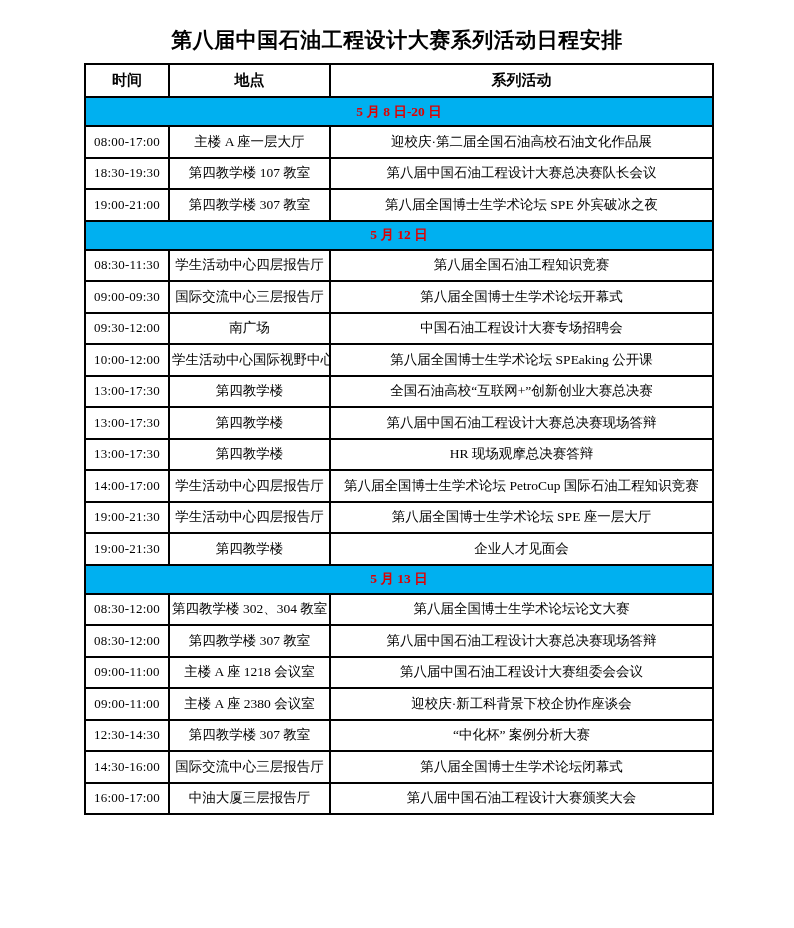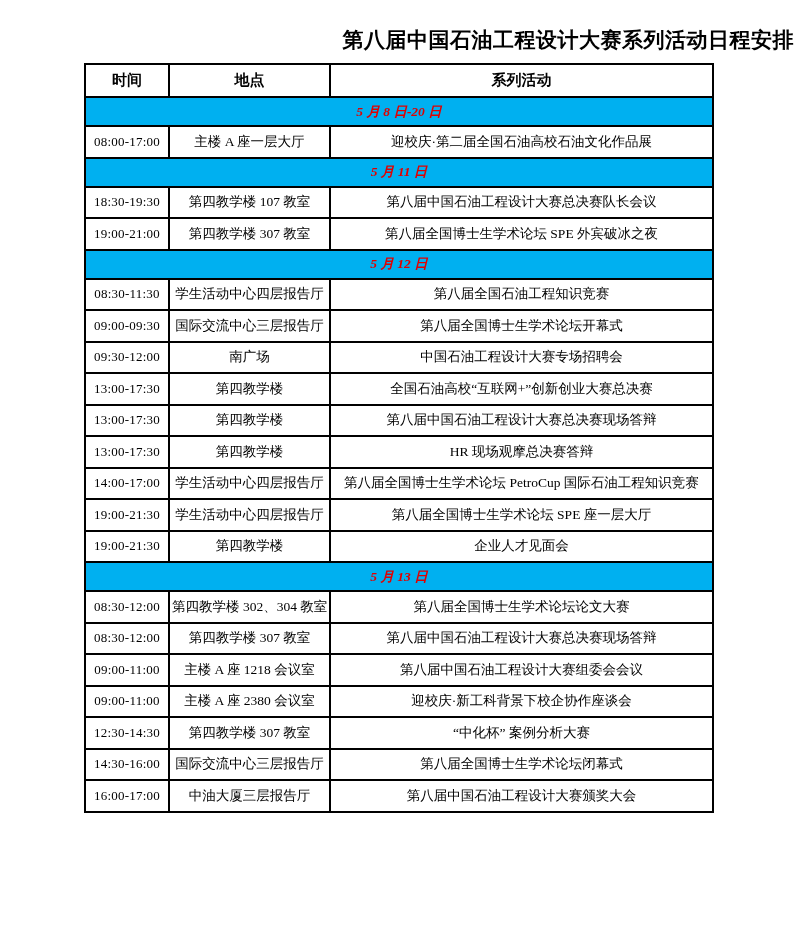--- a/index.html
+++ b/index.html
@@ -15,21 +15,21 @@
     overflow: hidden;
   }
   .page {
     width: 794px;
     height: 928px;
     position: relative;
   }
   .title {
     margin: 0;
     padding-top: 26px;
-    text-align: right;
+    text-align: center;
     font-size: 21px;
     font-weight: bold;
     letter-spacing: 0.5px;
     color: #000000;
   }
   table.schedule {
     border-collapse: collapse;
     table-layout: fixed;
     margin: 9px 18px 0 84px;
     width: 628px;
@@ -50,21 +50,20 @@
     font-size: 15px;
     font-weight: bold;
     height: 31px;
   }
   tr.section-row td {
     background: var(--section-bg, #00b0f0);
     color: var(--section-text, #e00000);
     font-weight: bold;
     font-size: 13.5px;
     height: 27px;
-    font-style: italic;
   }
   tr.data-row td {
     font-size: 13.5px;
     height: 29.5px;
     color: #000000;
   }
   tr.data-row td.cell-time {
     font-size: 13px;
     letter-spacing: 0.2px;
     text-align: center;
@@ -91,23 +90,20 @@
     </thead>
     <tbody id="schedule-body">
         <tr class="section-row">
           <td colspan="3">5 月 8 日-20 日</td>
         </tr>
         <tr class="data-row">
           <td class="cell-time">08:00-17:00</td>
           <td class="cell-place">主楼 A 座一层大厅</td>
           <td class="cell-activity">迎校庆·第二届全国石油高校石油文化作品展</td>
         </tr>
-        <tr class="section-row">
-          <td colspan="3">5 月 11 日</td>
-        </tr>
         <tr class="data-row">
           <td class="cell-time">18:30-19:30</td>
           <td class="cell-place">第四教学楼 107 教室</td>
           <td class="cell-activity">第八届中国石油工程设计大赛总决赛队长会议</td>
         </tr>
         <tr class="data-row">
           <td class="cell-time">19:00-21:00</td>
           <td class="cell-place">第四教学楼 307 教室</td>
           <td class="cell-activity">第八届全国博士生学术论坛 SPE 外宾破冰之夜</td>
         </tr>
@@ -121,20 +117,25 @@
         </tr>
         <tr class="data-row">
           <td class="cell-time">09:00-09:30</td>
           <td class="cell-place">国际交流中心三层报告厅</td>
           <td class="cell-activity">第八届全国博士生学术论坛开幕式</td>
         </tr>
         <tr class="data-row">
           <td class="cell-time">09:30-12:00</td>
           <td class="cell-place">南广场</td>
           <td class="cell-activity">中国石油工程设计大赛专场招聘会</td>
+        </tr>
+        <tr class="data-row">
+          <td class="cell-time">10:00-12:00</td>
+          <td class="cell-place">学生活动中心国际视野中心</td>
+          <td class="cell-activity">第八届全国博士生学术论坛 SPEaking 公开课</td>
         </tr>
         <tr class="data-row">
           <td class="cell-time">13:00-17:30</td>
           <td class="cell-place">第四教学楼</td>
           <td class="cell-activity">全国石油高校“互联网+”创新创业大赛总决赛</td>
         </tr>
         <tr class="data-row">
           <td class="cell-time">13:00-17:30</td>
           <td class="cell-place">第四教学楼</td>
           <td class="cell-activity">第八届中国石油工程设计大赛总决赛现场答辩</td>

